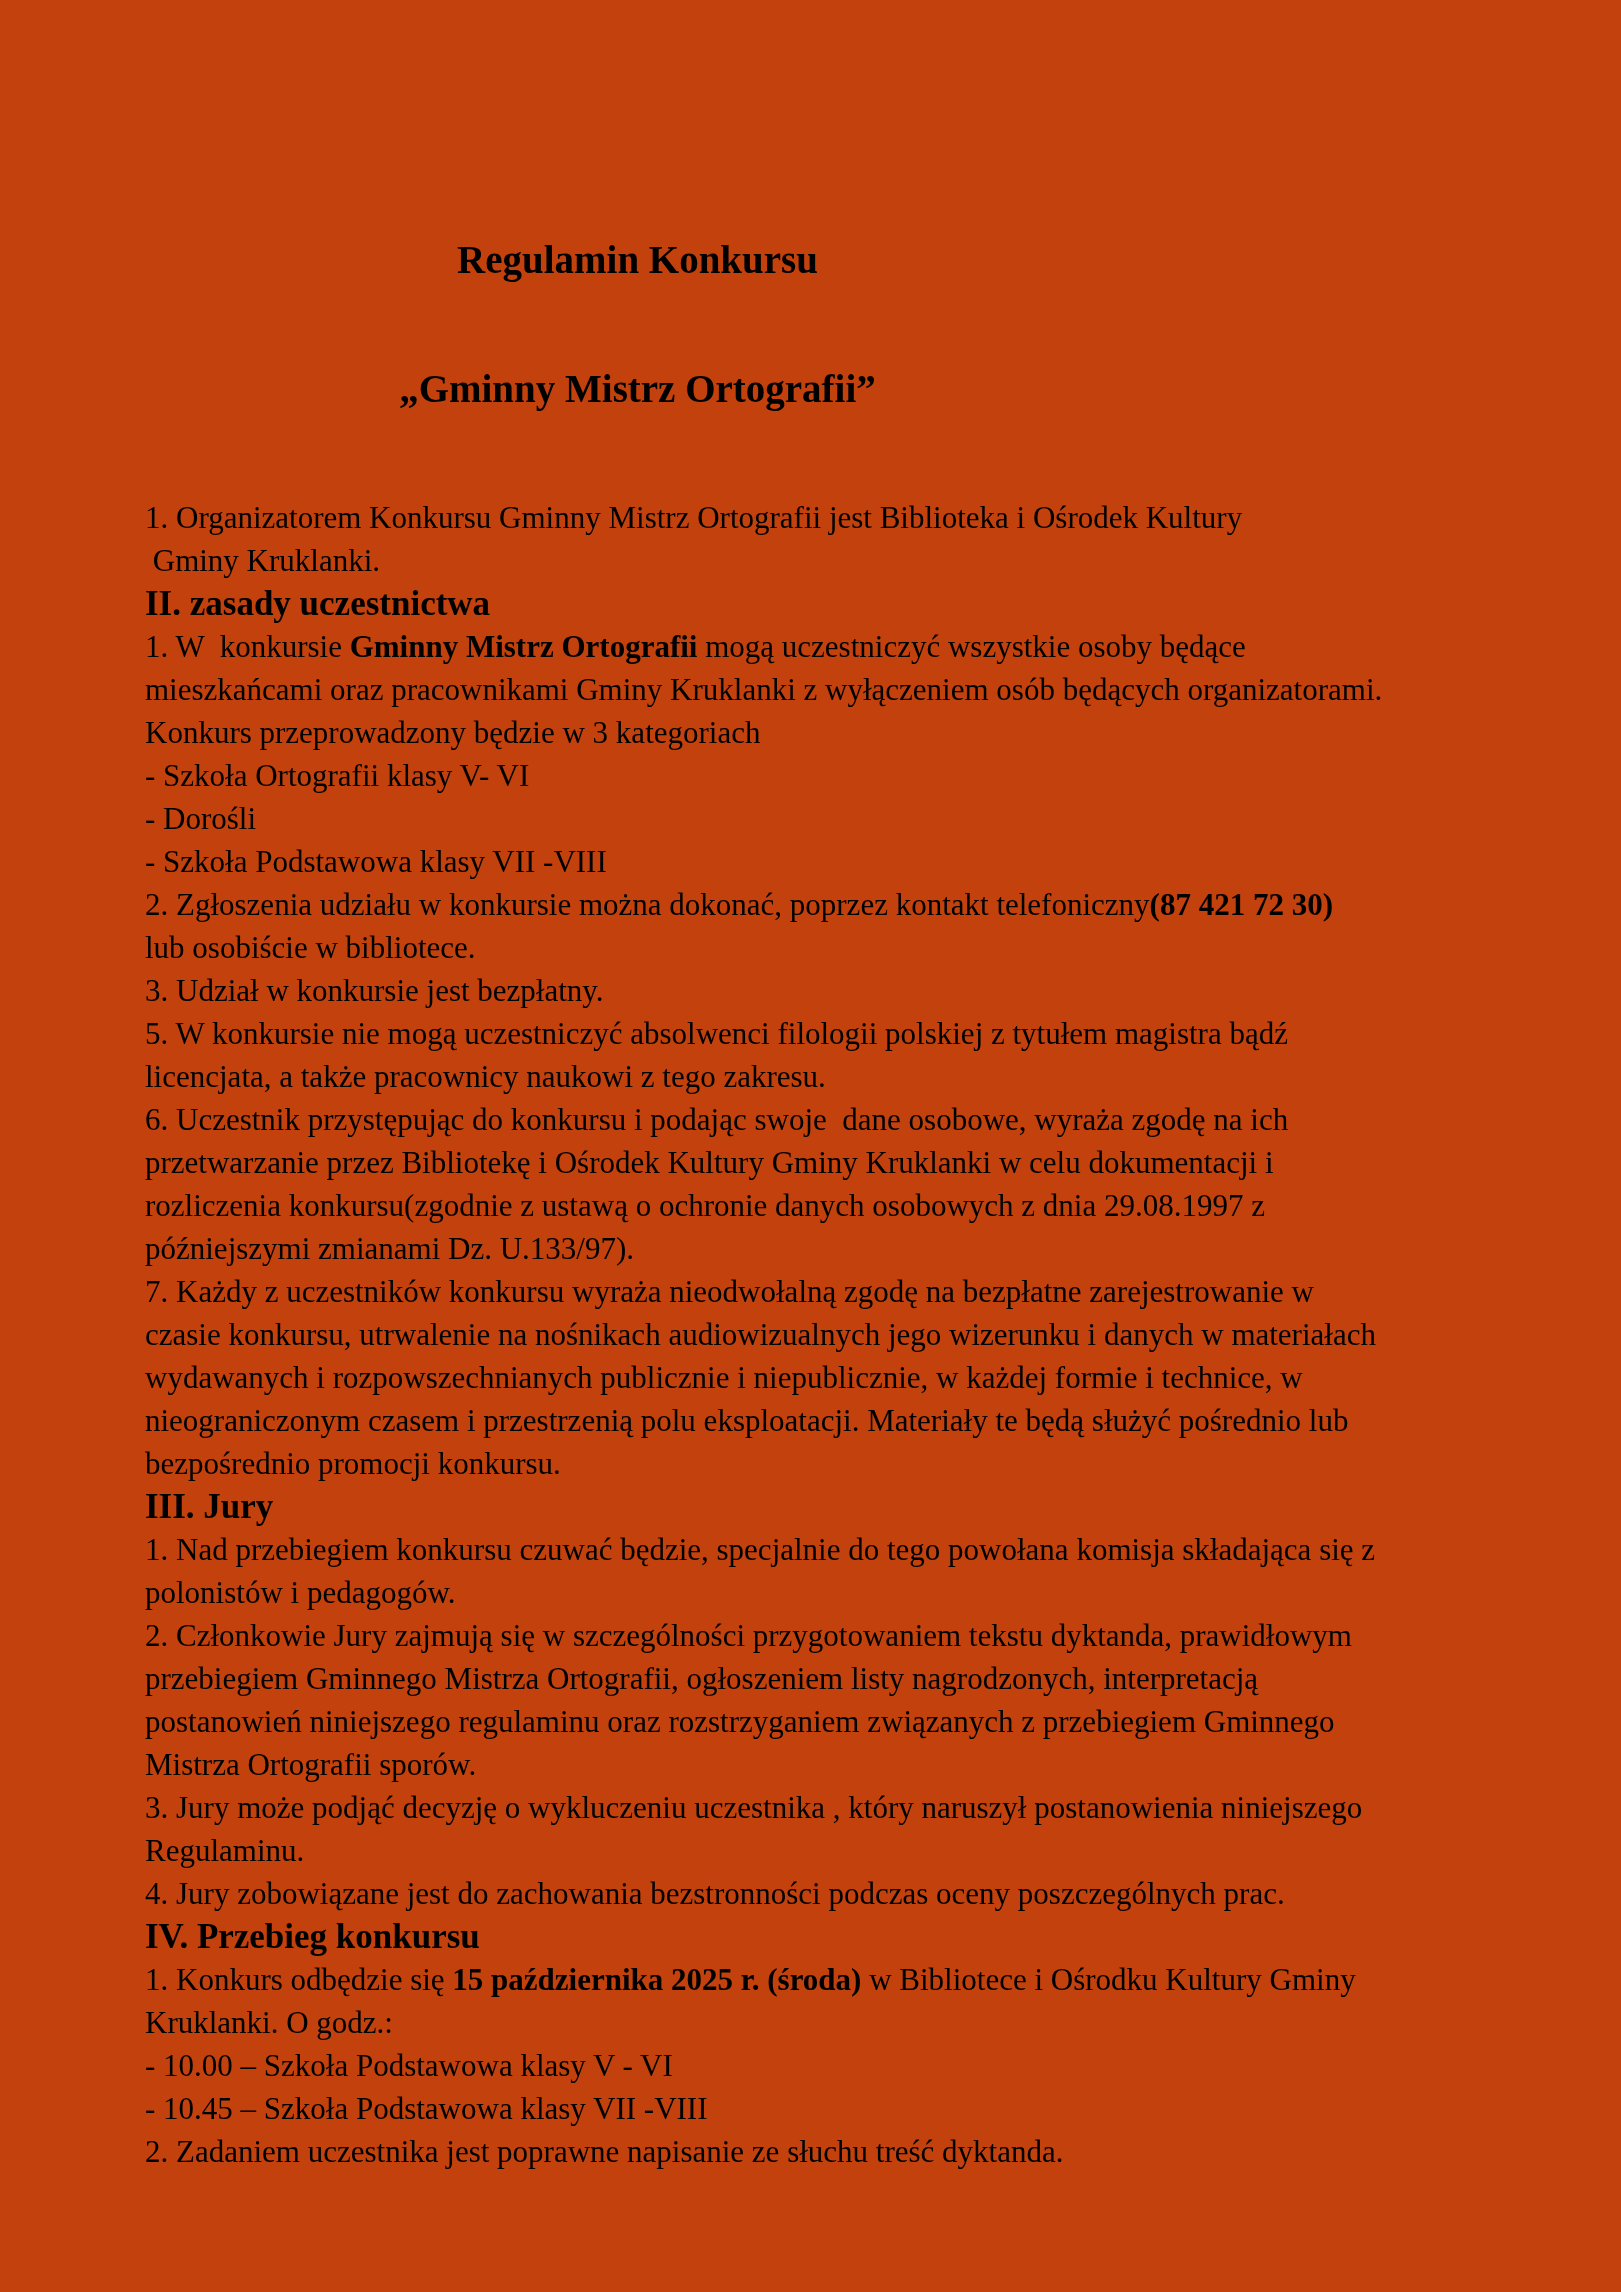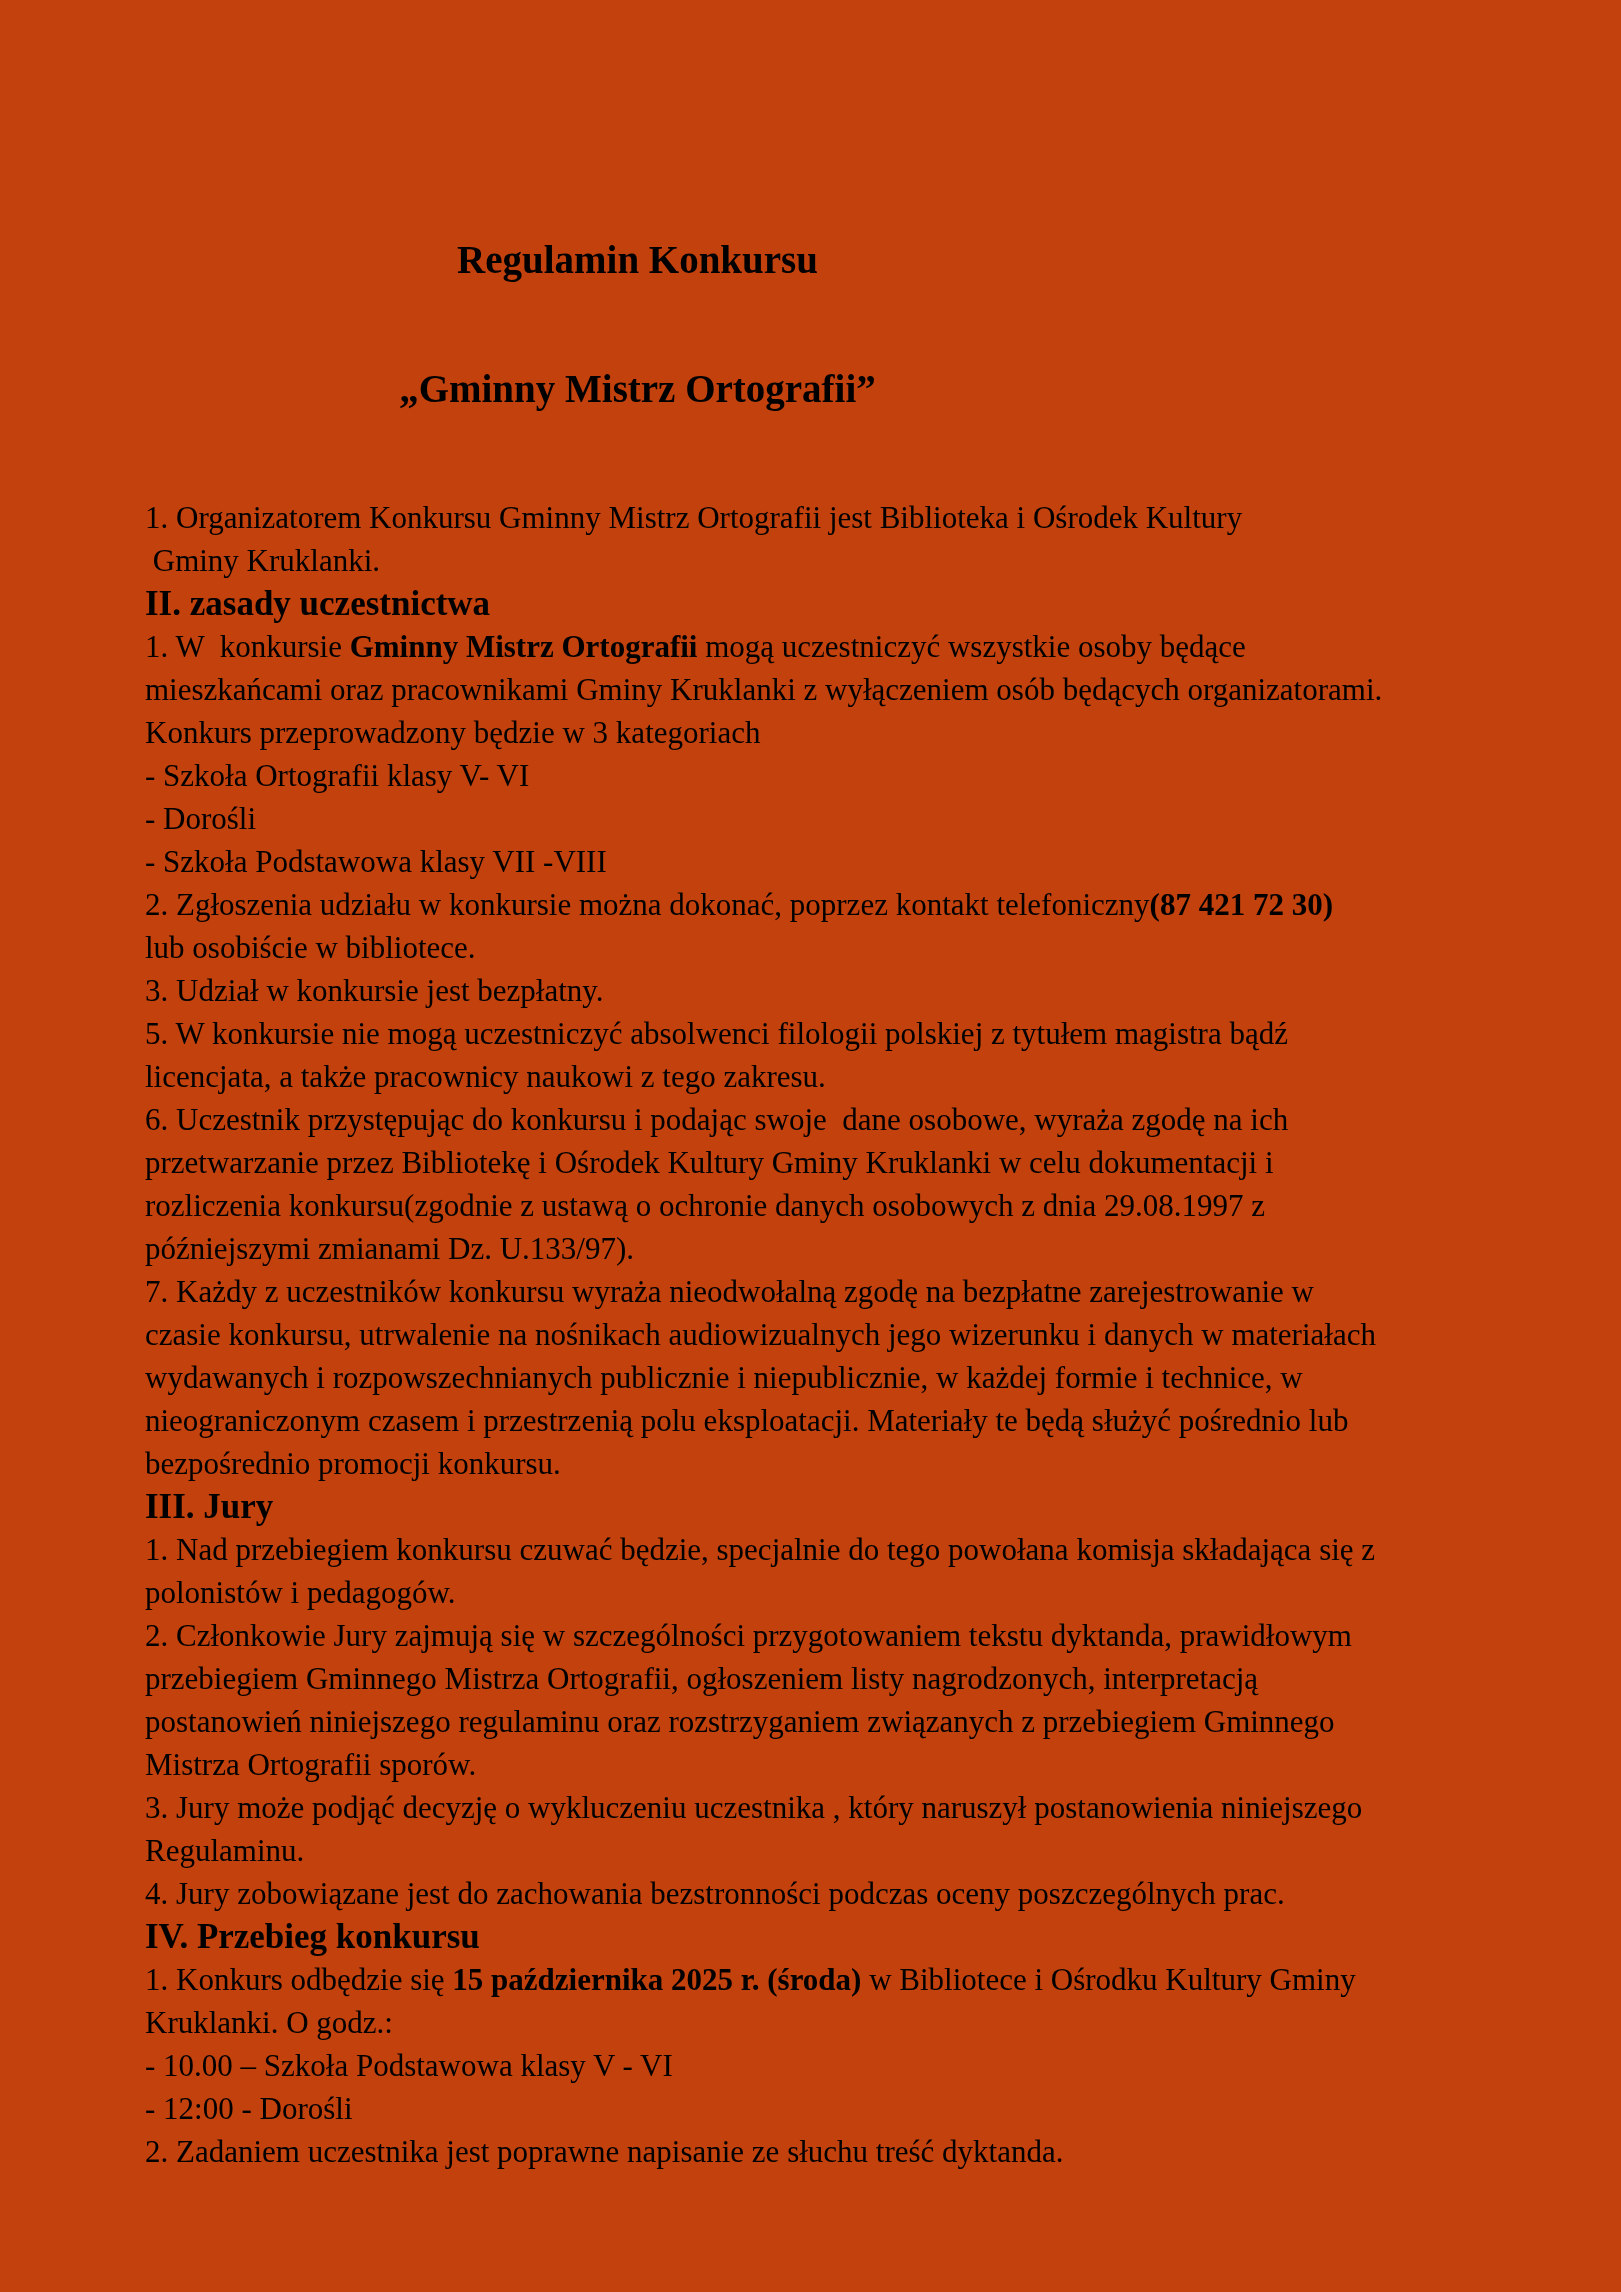--- a/index.html
+++ b/index.html
@@ -91,19 +91,19 @@
     <div class="block para"><span>3. Jury może podjąć decyzję o wykluczeniu uczestnika , który naruszył postanowienia niniejszego
 Regulaminu.</span></div>
     <div class="block para"><span>4. Jury zobowiązane jest do zachowania bezstronności podczas oceny poszczególnych prac.</span></div>
 
     <div class="block heading"><span>IV. Przebieg konkursu</span></div>
 
     <div class="block para"><span>1. Konkurs odbędzie się </span><span class="rb">15 października 2025 r. (środa)</span><span> w Bibliotece i Ośrodku Kultury Gminy
 Kruklanki. O godz.:</span></div>
 
     <div class="block para"><span>- 10.00 – Szkoła Podstawowa klasy V - VI</span></div>
-    <div class="block para"><span>- 12:00 - Dorośli</span></div>
+    <div class="block para"><span>- 10.45 – Szkoła Podstawowa klasy VII -VIII</span></div>
 
     <div class="block para"><span>2. Zadaniem uczestnika jest poprawne napisanie ze słuchu treść dyktanda.</span></div>
 
   </div>
 </div>
 
 
 </body></html>

